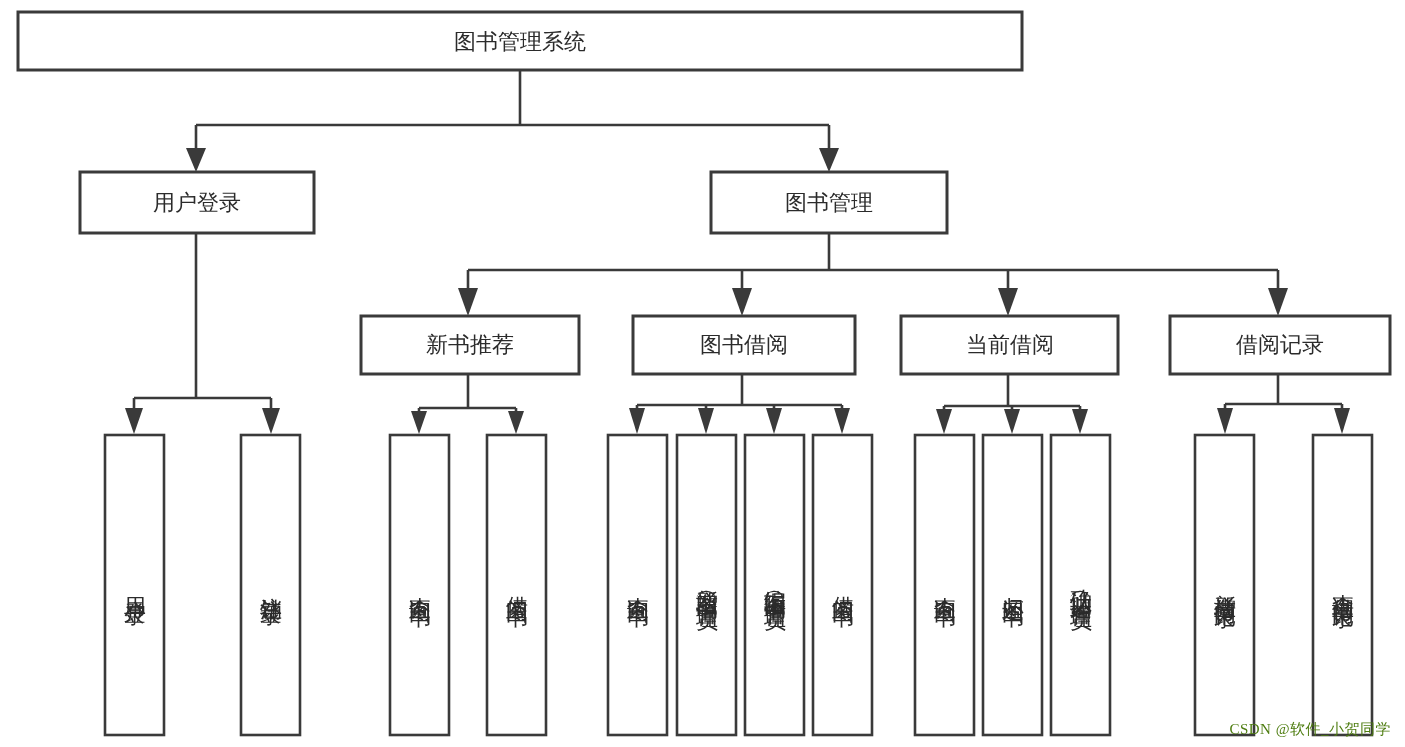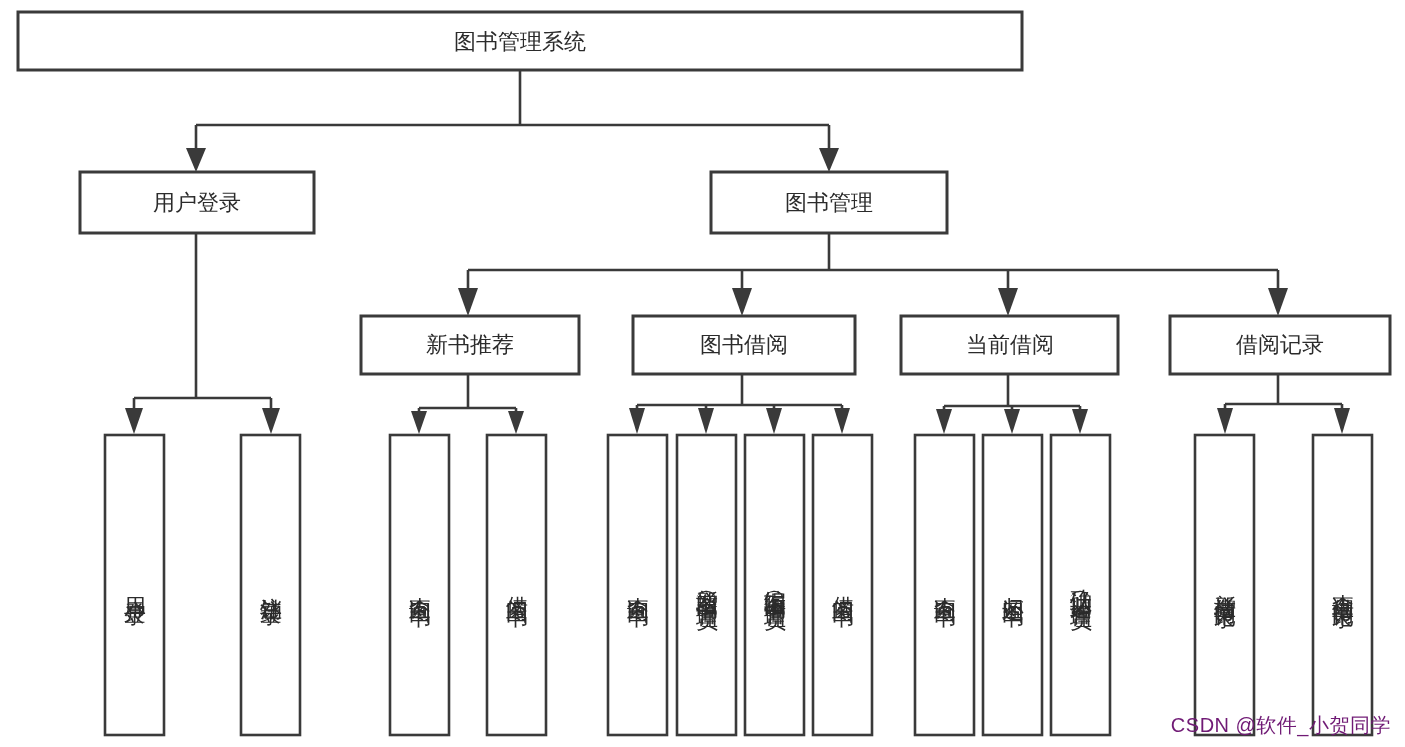--- a/index.html
+++ b/index.html
@@ -60,23 +60,23 @@
     writing-mode: vertical-rl;
     text-orientation: upright;
     letter-spacing: 3px;
     dominant-baseline: middle;
     text-anchor: middle;
   }
   .watermark {
     position: absolute;
     right: 14px;
     bottom: 8px;
-    font-family: Liberation Sans, sans-serif;
-    font-size: 20px;
-    color: #701a75;
+    font-family: Liberation Serif, serif;
+    font-size: 15px;
+    color: #4d7c0f;
     white-space: nowrap;
     letter-spacing: 0.5px;
     pointer-events: none;
   }
 </style>
 </head>
 <body>
 
 <div id="diagram-root">
 

